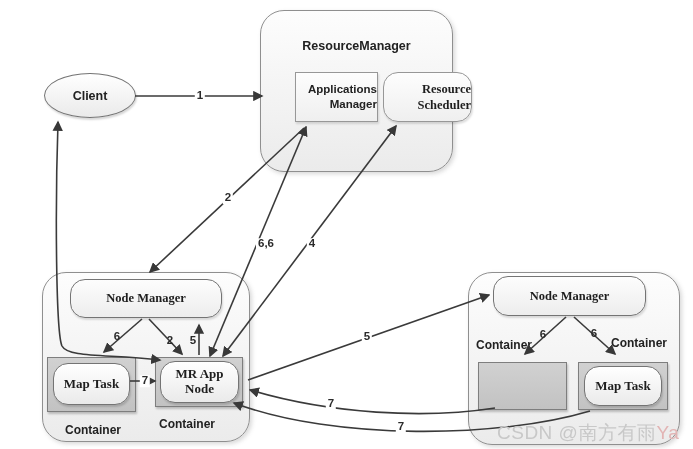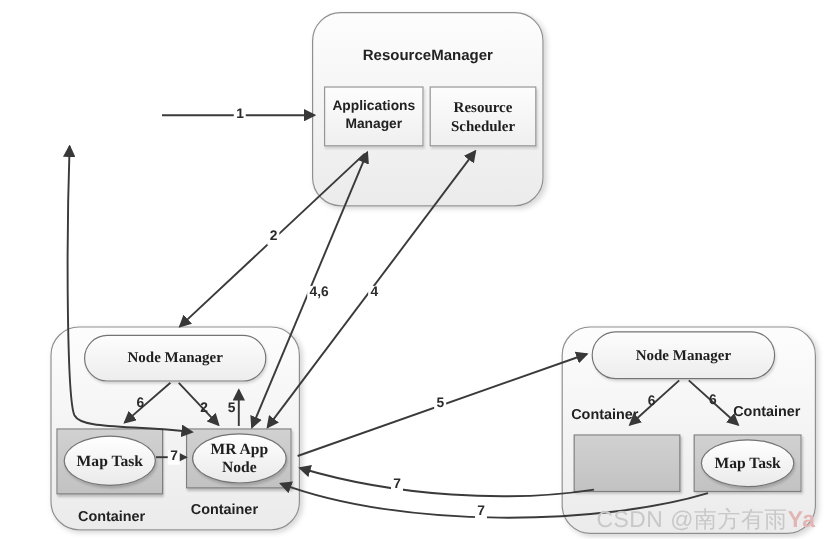--- a/index.html
+++ b/index.html
@@ -6,55 +6,56 @@
   .stage{position:relative;width:693px;height:449px;background:#ffffff;overflow:hidden;
          font-family:"Liberation Sans",sans-serif;}
   .abs{position:absolute;box-sizing:border-box;}
   
   .group{border:1.5px solid #8f8f8f;border-radius:24px;
          background:linear-gradient(180deg,#fdfdfd 0%,#ebebeb 100%);
          box-shadow:2px 2px 4px rgba(120,120,120,.28);}
   
   .wbox{border:1px solid #979797;background:linear-gradient(180deg,#fdfdfd,#efefef);
         box-shadow:1px 2px 2px rgba(0,0,0,.13);
-        display:flex;align-items:center;justify-content:center;text-align:center;}
+        display:flex;align-items:center;justify-content:center;text-align:right;margin-left:25px;}
   
   .gbox{border:1.5px solid #7e7e7e;background:linear-gradient(180deg,#d1d1d1,#c2c2c2);
         box-shadow:1px 2px 2px rgba(0,0,0,.22);}
   
   .ell{border:1.4px solid #747474;border-radius:50%;
        background:linear-gradient(180deg,#ffffff,#eaeaea);
        box-shadow:1px 2px 2px rgba(0,0,0,.16);
        display:flex;align-items:center;justify-content:center;text-align:center;}
   
   .stad{border:1.4px solid #747474;border-radius:22px;
         background:linear-gradient(180deg,#fdfdfd,#ededed);
         box-shadow:1px 2px 2px rgba(0,0,0,.13);
         display:flex;align-items:center;justify-content:center;text-align:right;}
   .sansb{font-family:"Liberation Sans",sans-serif;font-weight:bold;color:#222;}
-  .serifb{font-family:"Liberation Serif",serif;font-weight:bold;color:#1e1e1e;}
+  .serifb{font-family:"Liberation Serif",serif;font-weight:bold;color:#1e1e1e;border-radius:15px;}
   svg.wires{position:absolute;left:0;top:0;z-index:5;pointer-events:none;}
   .elabel{position:absolute;z-index:6;transform:translate(-50%,-50%);
           font:bold 11.5px "Liberation Sans",sans-serif;color:#2b2b2b;
           background:#ffffff;padding:0 2px;line-height:1;}
   .elabel.nobg{background:transparent;padding:0;}
   .wm{position:absolute;z-index:8;left:497px;top:420px;white-space:nowrap;
       font:19px "Liberation Sans",sans-serif;color:#c8c8c8;letter-spacing:.5px;}
-  .wm .pink{color:#e2b4b4;font-weight:bold;}
+  .wm .pink{color:#e2b4b4;}
 </style>
 </head>
 <body>
 
 <div class="stage">
 
   <div class="abs group" style="left:260px;top:10px;width:193px;height:162px;"></div>
   <div class="abs sansb" style="left:260px;top:39px;width:193px;text-align:center;font-size:12.5px;">ResourceManager</div>
   <div class="abs wbox sansb" style="left:270px;top:72px;width:83px;height:50px;font-size:11.5px;line-height:1.3;">Applications Manager</div>
   <div class="abs wbox serifb" style="left:358px;top:72px;width:89px;height:50px;font-size:12.5px;line-height:1.3;">Resource Scheduler</div>
 
+  <div class="abs ell sansb" style="left:44px;top:73px;width:92px;height:45px;font-size:12.5px;">Client</div>
 
   <div class="abs group" style="left:42px;top:272px;width:208px;height:170px;"></div>
   <div class="abs stad serifb" style="left:70px;top:279px;width:152px;height:39px;font-size:12.5px;line-height:1.18;">Node Manager</div>
   <div class="abs gbox" style="left:47px;top:357px;width:89px;height:55px;"></div>
   <div class="abs ell serifb" style="left:53px;top:363px;width:77px;height:42px;font-size:13px;">Map Task</div>
   <div class="abs gbox" style="left:155px;top:357px;width:88px;height:50px;"></div>
   <div class="abs ell serifb" style="left:160px;top:361px;width:79px;height:42px;font-size:13px;line-height:1.15;">MR App Node</div>
   <div class="abs sansb" style="left:63px;top:423px;width:60px;text-align:center;font-size:12px;">Container</div>
   <div class="abs sansb" style="left:157px;top:417px;width:60px;text-align:center;font-size:12px;">Container</div>
 
@@ -85,21 +86,21 @@
       <path d="M 574 317 L 615 354" marker-end="url(#ah)"></path>
       <path d="M 130 381 L 155 381" marker-end="url(#ah)"></path>
       <path d="M 495 408 C 425 419 330 414 250 390" marker-end="url(#ah)"></path>
       <path d="M 590 411 C 500 438 335 441 234 403" marker-end="url(#ah)"></path>
       <path d="M 58 122 C 55 210 56 333 62 346 C 68 358 108 354 160 360" marker-start="url(#ah)" marker-end="url(#ah)"></path>
     </g>
   </svg>
 
   <span class="elabel" style="left:200px;top:96px;">1</span>
   <span class="elabel" style="left:228px;top:198px;">2</span>
-  <span class="elabel" style="left:266px;top:244px;">4,6</span>
+  <span class="elabel" style="left:266px;top:244px;">6,6</span>
   <span class="elabel" style="left:312px;top:244px;">4</span>
   <span class="elabel" style="left:367px;top:337px;">5</span>
   <span class="elabel nobg" style="left:193px;top:341px;">5</span>
   <span class="elabel nobg" style="left:170px;top:341px;">2</span>
   <span class="elabel nobg" style="left:117px;top:337px;">6</span>
   <span class="elabel" style="left:145px;top:381px;">7</span>
   <span class="elabel" style="left:331px;top:404px;">7</span>
   <span class="elabel" style="left:401px;top:427px;">7</span>
   <span class="elabel nobg" style="left:543px;top:335px;">6</span>
   <span class="elabel nobg" style="left:594px;top:334px;">6</span>

